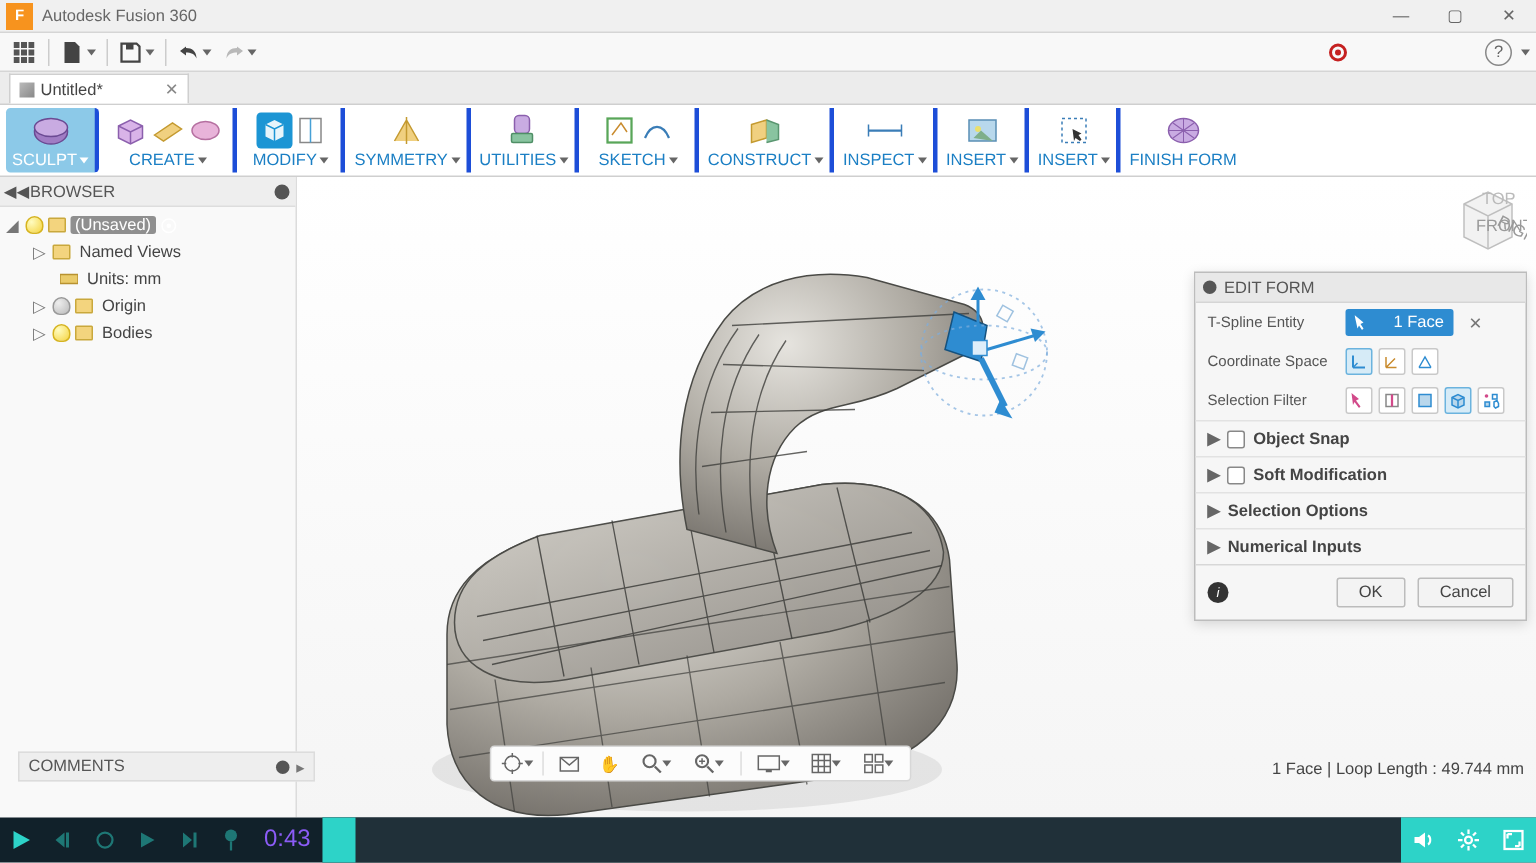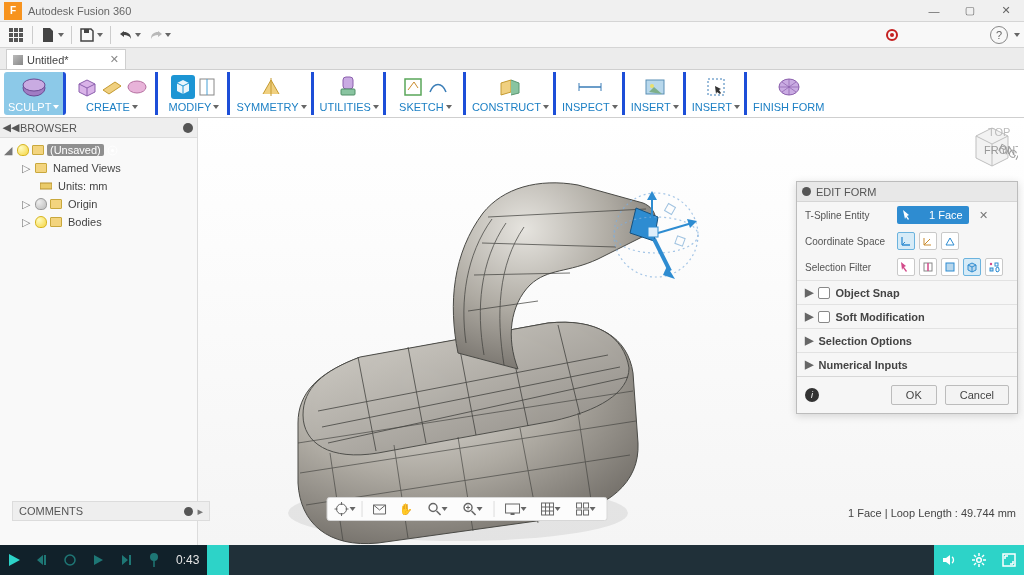--- a/index.html
+++ b/index.html
@@ -99,21 +99,21 @@
 .navbar .nbtn.w { width: 34px; }
 .navbar .sep { width: 1px; height: 16px; background: #ddd; margin: 0 3px; }
 
 
 .status { position: absolute; right: 8px; bottom: 26px; color: #444; font-size: 11px; }
 
 
 .vidbar { position: absolute; bottom: 0; left: 0; width: 1024px; height: 30px; background: #11212a; display: flex; align-items: center; }
 .vidbar .vbtn { width: 30px; height: 30px; display: flex; align-items: center; justify-content: center; color: #29c4c4; }
 .vidbar .vbtn.vid { width: 28px; }
-.vidbar .time { color: #e5e5e5; padding: 0 8px; font-size: 12px; }
+.vidbar .time { color: #8b5cf6; padding: 0 8px; font-size: 16px; }
 .vidbar .track { flex: 1; height: 30px; background: #203039; position: relative; }
 .vidbar .track .prog { position: absolute; left: 0; top: 0; bottom: 0; background: #2dd3c8; }
 .vidbar .right { display: flex; align-items: center; background: #2dd3c8; height: 30px; }
 .vidbar .right .vbtn { color: #fff; }
 
 .tri { width: 0; height: 0; border-left: 4px solid transparent; border-right: 4px solid transparent; border-top: 5px solid #666; display: inline-block; }
 .tri.sm { border-left-width: 3px; border-right-width: 3px; border-top-width: 4px; }
 .tri.white { border-top-color: #fff; }
 
 svg { display: block; }

